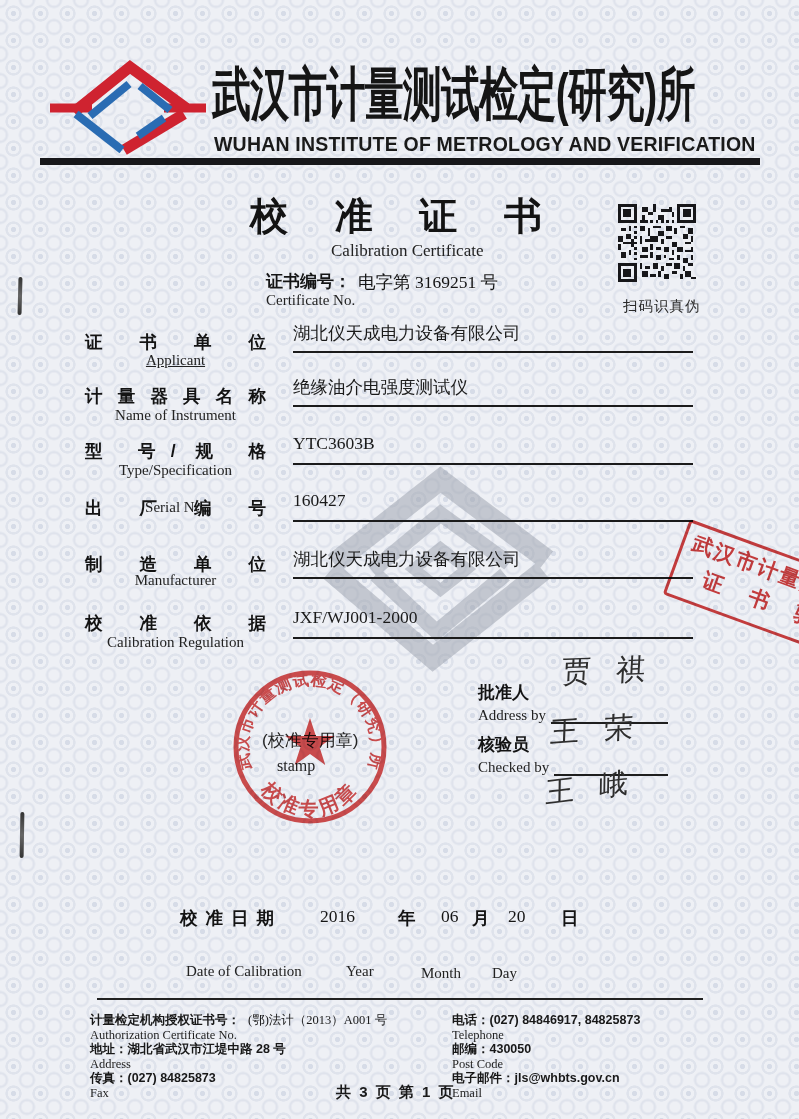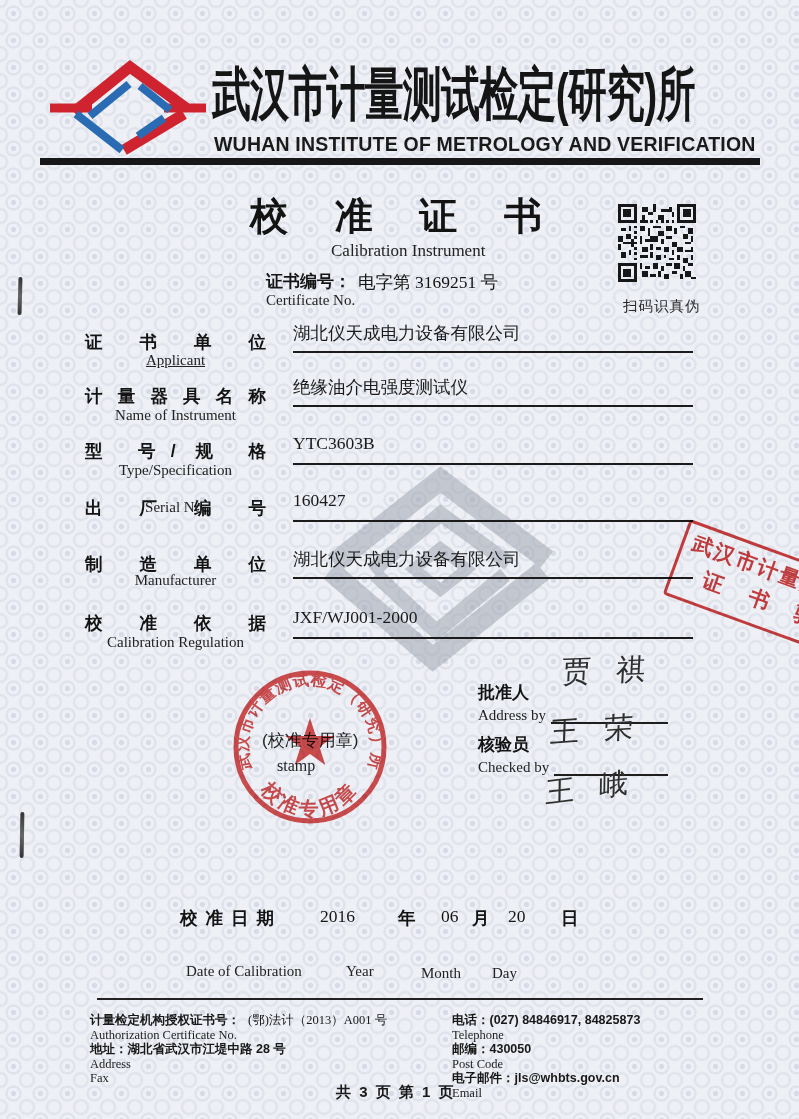--- a/index.html
+++ b/index.html
@@ -96,21 +96,21 @@
     <g fill="none" stroke="#9aa0ac" stroke-linecap="butt">
       <path d="M20,52 L76,8 L132,50" stroke-width="11"></path>
       <path d="M130,56 L72,102 L18,56" stroke-width="11"></path>
       <path d="M40,56 L76,26 L112,52" stroke-width="8"></path>
       <path d="M110,58 L74,88 L42,58" stroke-width="8"></path>
       <path d="M76,44 L90,55 L76,66 L62,55 Z" stroke-width="6"></path>
     </g>
   </svg>
 
   <div class="abs hei jlabel ctitle">校 准 证 书</div>
-  <div class="abs song ctitle-en">Calibration Instrument</div>
+  <div class="abs song ctitle-en">Calibration Certificate</div>
   <span class="abs hei certno-cn">证书编号：</span>
   <span class="abs song certno-val">电字第 3169251 号</span>
   <span class="abs song certno-en">Certificate No.</span>
 
   <svg class="abs qr" viewBox="0 0 29 29" shape-rendering="crispEdges">
     <g fill="#17171a">
       <path d="M0,0h7v1h-7z M0,6h7v1h-7z M0,1h1v5h-1z M6,1h1v5h-1z M2,2h3v3h-3z"></path>
       <path d="M22,0h7v1h-7z M22,6h7v1h-7z M22,1h1v5h-1z M28,1h1v5h-1z M24,2h3v3h-3z"></path>
       <path d="M0,22h7v1h-7z M0,28h7v1h-7z M0,23h1v5h-1z M6,23h1v5h-1z M2,24h3v3h-3z"></path>
       <path d="M8,6h1v1h-1z M10,6h1v1h-1z M12,6h1v1h-1z M14,6h1v1h-1z M16,6h1v1h-1z M18,6h1v1h-1z M20,6h1v1h-1z"></path>
@@ -206,20 +206,21 @@
   <span class="abs song date-en" style="left:421px;top:932px;">Month</span>
   <span class="abs song date-en" style="left:492px;top:932px;">Day</span>
 
   <div class="abs frule"></div>
 
   <div class="abs fcol" style="left:90px;">
     <span class="fc-cn"><span>计量检定机构授权证书号：</span><span class="fc-val">(鄂)法计（2013）A001 号</span></span>
     <span class="fc-en">Authorization Certificate No.</span>
     <span class="fc-cn">地址：湖北省武汉市江堤中路 28 号</span>
     <span class="fc-en">Address</span>
+    <span class="fc-cn">传真：(027) 84825873</span>
     <span class="fc-en">Fax</span>
   </div>
 
   <div class="abs fcol" style="left:452px;">
     <span class="fc-cn">电话：(027) 84846917, 84825873</span>
     <span class="fc-en">Telephone</span>
     <span class="fc-cn">邮编：430050</span>
     <span class="fc-en">Post Code</span>
     <span class="fc-cn">电子邮件：jls@whbts.gov.cn</span>
     <span class="fc-en">Email</span>

